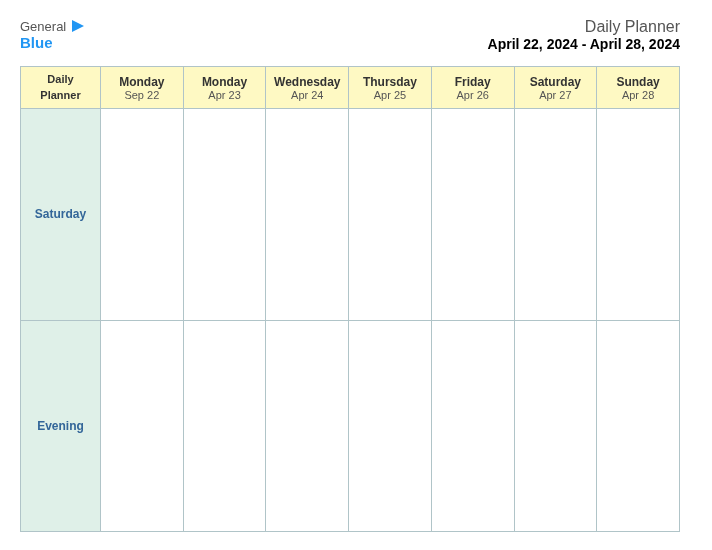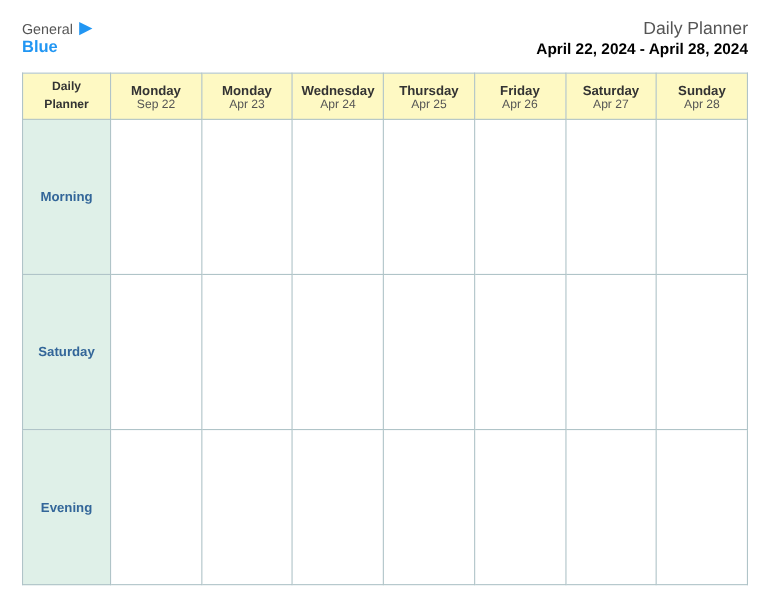--- a/index.html
+++ b/index.html
@@ -168,30 +168,20 @@
           <span class="day-date">Apr 27</span>
         </th>
         <th>
           <span class="day-name">Sunday</span>
           <span class="day-date">Apr 28</span>
         </th>
       </tr>
     </thead>
     <tbody>
       <tr class="time-row">
-        <td class="time-cell">Morning</td>
-        <td class="day-cell"></td>
-        <td class="day-cell"></td>
-        <td class="day-cell"></td>
-        <td class="day-cell"></td>
-        <td class="day-cell"></td>
-        <td class="day-cell"></td>
-        <td class="day-cell"></td>
-      </tr>
-      <tr class="time-row">
         <td class="time-cell">Saturday</td>
         <td class="day-cell"></td>
         <td class="day-cell"></td>
         <td class="day-cell"></td>
         <td class="day-cell"></td>
         <td class="day-cell"></td>
         <td class="day-cell"></td>
         <td class="day-cell"></td>
       </tr>
       <tr class="time-row">

